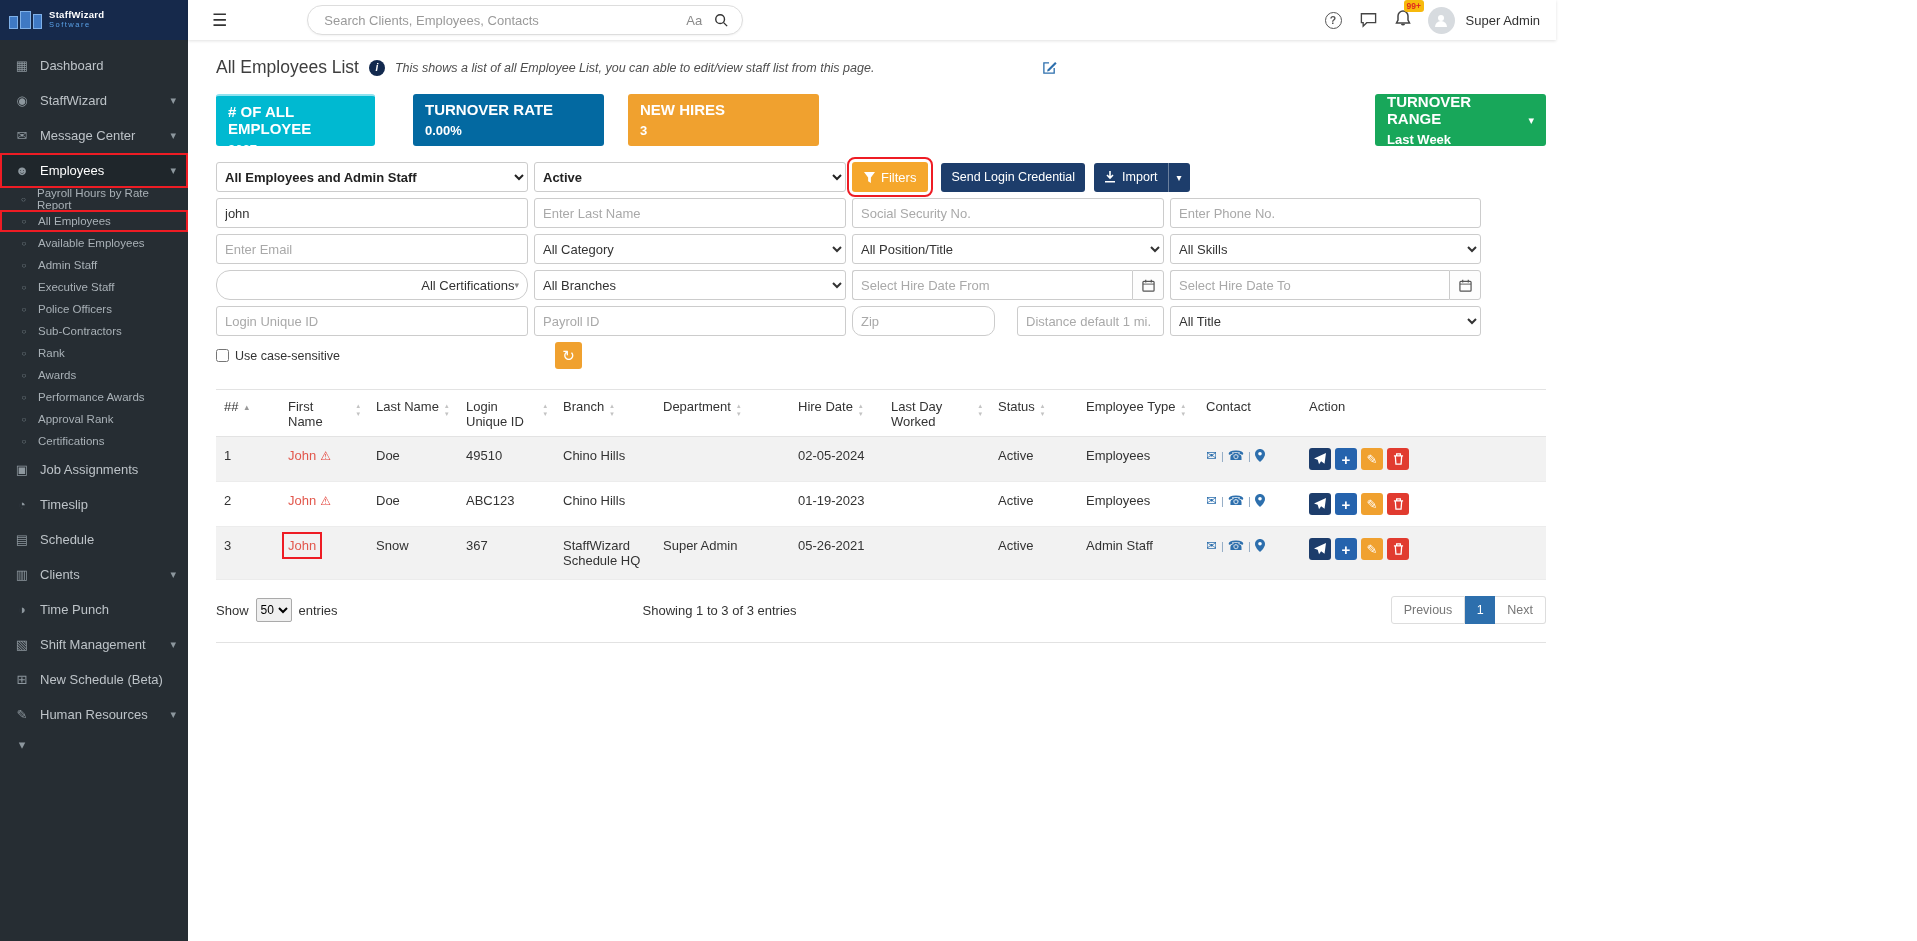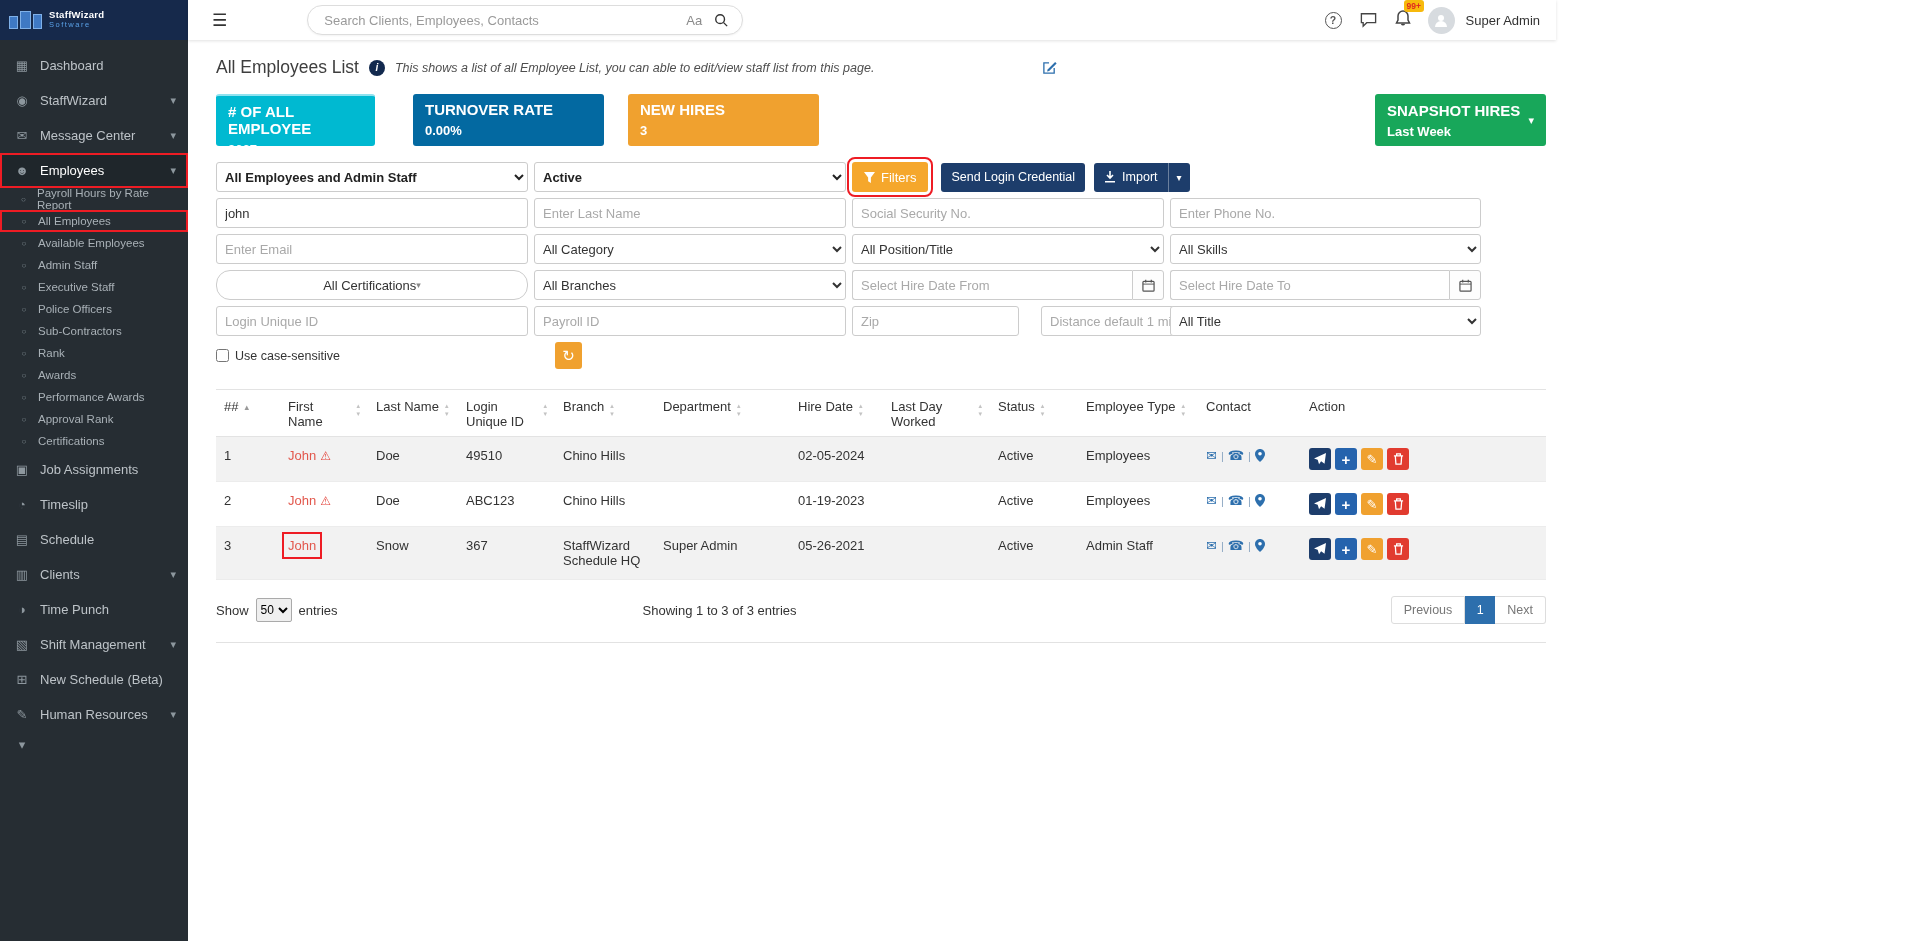--- a/index.html
+++ b/index.html
@@ -75,39 +75,39 @@
                    justify-content:space-between; cursor:pointer; }
   .stat.snapshot .chev { font-size:11px; }
 
   .filter-grid { display:grid; grid-template-columns:312px 312px 312px 311px; column-gap:27px; row-gap:12px;
                  margin-top:16px; width:1330px; align-items:center;gap:6px; }
   .ctl { height:30px; border:1px solid #ccc; border-radius:3px; font-size:13px; color:#333; padding:0 8px;
          width:100%; background:#fff; }
   select.ctl { padding:0 4px; }
   select.ctl.bold { font-weight:bold; color:#222; }
   input.ctl::placeholder { color:#a9a9a9; }
-  .fake-select { display:flex; align-items:center; justify-content:center; cursor:pointer;border-radius:14px; }
+  .fake-select { display:flex; align-items:center; justify-content:flex-end; cursor:pointer;border-radius:14px; }
   .fake-select .caret { color:#888; font-size:9px; }
   .btn-row { grid-column:3 / 5; display:flex; align-items:center; gap:9px; }
   .btn-filters { background:#f5a72c; border:none; color:#fff; height:30px; padding:0 12px; border-radius:3px;
                  font-size:13px; display:flex; align-items:center; gap:6px; cursor:pointer;
                  outline:2px solid #ee1c24; outline-offset:3px; margin-right:4px; }
   .btn-navy { background:#1d3d6b; color:#fff; height:29px; border:none; border-radius:3px; font-size:12.5px;
               display:flex; align-items:center; cursor:pointer; }
   .btn-send { padding:0 10px; }
   .btn-import { padding:0; }
   .imp-main { display:flex; align-items:center; gap:6px; padding:0 10px; }
   .imp-caret { padding:0 8px; border-left:1px solid rgba(255,255,255,.35); font-size:10px; height:100%;
                display:flex; align-items:center; }
   .input-group { display:flex; width:100%; }
   .input-group .ctl { border-radius:3px 0 0 3px; border-right:none; flex:1; }
   .addon { width:32px; height:30px; border:1px solid #ccc; border-radius:0 3px 3px 0; background:#fdfdfd;
            cursor:pointer; flex-shrink:0; }
   .split { display:flex; gap:22px; }
-  .split .zip { width:167px; }
+  .split .zip { width:143px;border-radius:10px; }
   .split .dist { width:147px; }
   .row6 { grid-column:1 / 5; display:flex; align-items:center; height:27px; }
   .cb-wrap { width:339px; display:flex; align-items:center; gap:6px; font-size:12.5px; color:#333; }
   .cb-wrap input { margin:0; }
   .refresh-btn { width:27px; height:27px; background:#f0a12f; border:none; border-radius:3px; color:#fff;
                  font-size:15px; cursor:pointer; }
 
   
   .emp-table { width:1330px; border-collapse:collapse; margin-top:20px; table-layout:fixed; border-top:1px solid #e3e3e3; }
   .emp-table th { text-align:left; font-size:13px; font-weight:500; color:#333; padding:9px 8px 7px 8px;
@@ -335,21 +335,21 @@
           <div class="stat green1">
             <div class="sl">TURNOVER RATE</div>
             <div class="sv">0.00%</div>
           </div>
           <div class="stat orange">
             <div class="sl">NEW HIRES</div>
             <div class="sv">3</div>
           </div>
           <div class="stat snapshot">
             <div>
-              <div class="sl">SNAPSHOT HIRES</div>
+              <div class="sl">TURNOVER RANGE</div>
               <div class="sv">Last Week</div>
             </div>
             <span class="chev">▾</span>
           </div>
         </div>
 
         <div class="filter-grid">
 
           <select class="ctl bold">
             <option>All Employees and Admin Staff</option>

